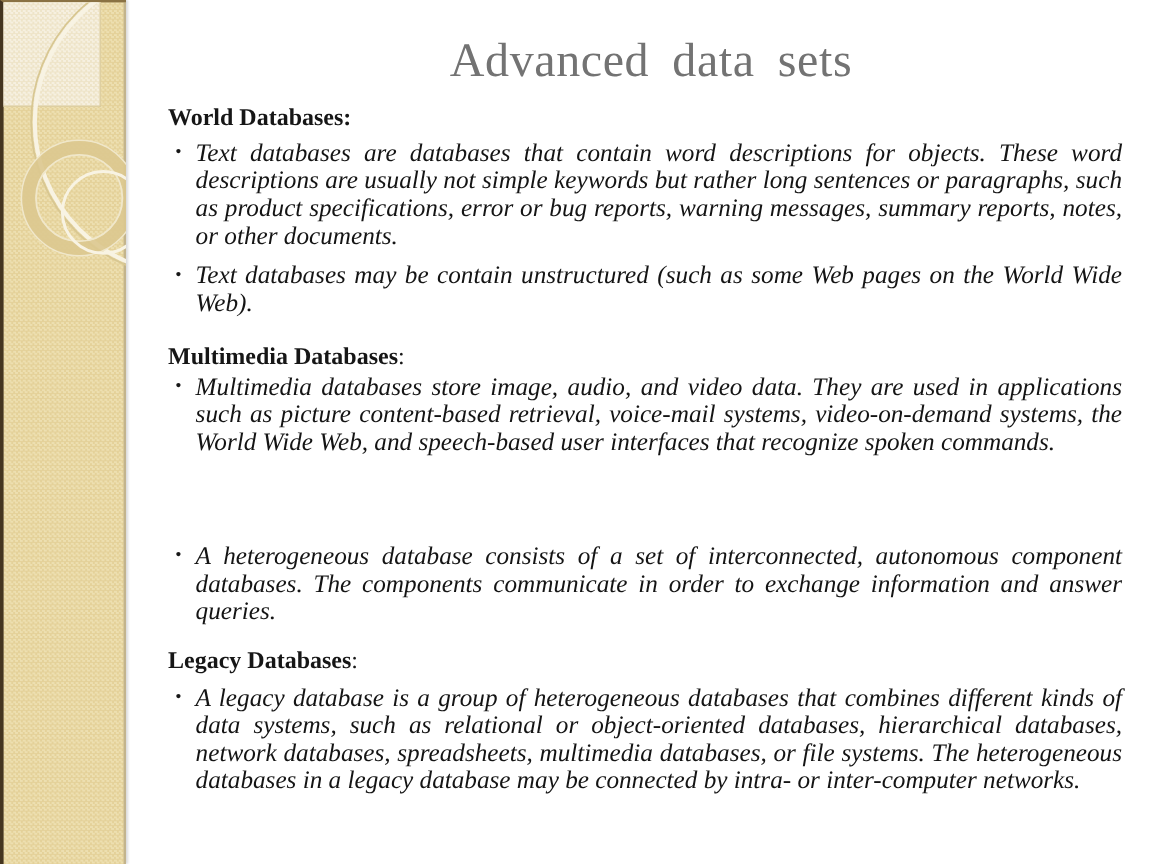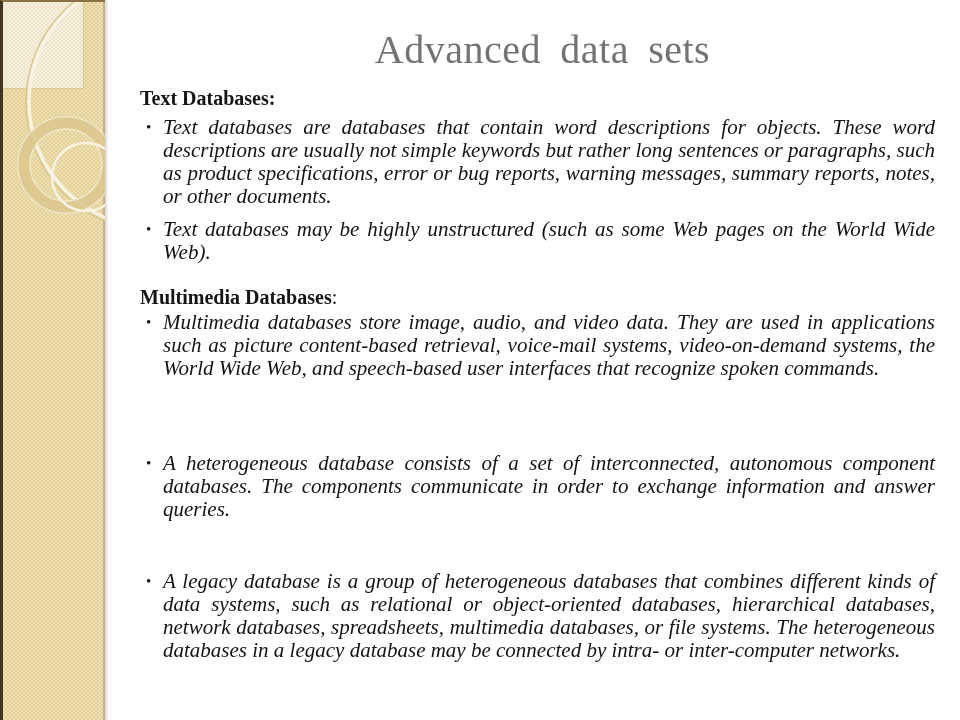--- a/index.html
+++ b/index.html
@@ -81,39 +81,40 @@
       <circle cx="63" cy="163" r="48" fill="none" stroke="#f0e7ca" stroke-width="1.5"></circle>
       <circle cx="63" cy="163" r="42" fill="none" stroke="#dbc88f" stroke-width="11" opacity="0.9"></circle>
       <circle cx="63" cy="163" r="36" fill="none" stroke="#f0e7ca" stroke-width="1.5"></circle>
 
       <circle cx="83" cy="175" r="34" fill="none" stroke="#f8f3e3" stroke-width="2.5"></circle>
     </svg>
   </div>
 
   <div class="title">Advanced data sets</div>
 
-  <div class="section-heading" style="top:87px;"><span>Text Databases</span><span>:</span></div>
+  <div class="section-heading" style="top:87px;"><span>World Databases</span><span>:</span></div>
   <div class="bullet" style="top:116px;">
     <span class="marker">•</span>
     <span class="btext">Text databases are databases that contain word descriptions for objects. These word descriptions are usually not simple keywords but rather long sentences or paragraphs, such as product specifications, error or bug reports, warning messages, summary reports, notes, or other documents.</span>
   </div>
   <div class="bullet" style="top:218px;">
     <span class="marker">•</span>
-    <span class="btext">Text databases may be highly unstructured (such as some Web pages on the World Wide Web).</span>
+    <span class="btext">Text databases may be contain unstructured (such as some Web pages on the World Wide Web).</span>
   </div>
 
   <div class="section-heading" style="top:286px;"><span>Multimedia Databases</span><span class="colon-regular">:</span></div>
   <div class="bullet" style="top:311px;">
     <span class="marker">•</span>
     <span class="btext">Multimedia databases store image, audio, and video data. They are used in applications such as picture content-based retrieval, voice-mail systems, video-on-demand systems, the World Wide Web, and speech-based user interfaces that recognize spoken commands.</span>
   </div>
 
   <div class="bullet" style="top:452px;">
     <span class="marker">•</span>
     <span class="btext">A heterogeneous database consists of a set of interconnected, autonomous component databases. The components communicate in order to exchange information and answer queries.</span>
   </div>
 
+  <div class="section-heading" style="top:540px;"><span>Legacy Databases</span><span class="colon-regular">:</span></div>
   <div class="bullet" style="top:570px;">
     <span class="marker">•</span>
     <span class="btext">A legacy database is a group of heterogeneous databases that combines different kinds of data systems, such as relational or object-oriented databases, hierarchical databases, network databases, spreadsheets, multimedia databases, or file systems. The heterogeneous databases in a legacy database may be connected by intra- or inter-computer networks.</span>
   </div>
 
 </div>
 
 </body></html>

